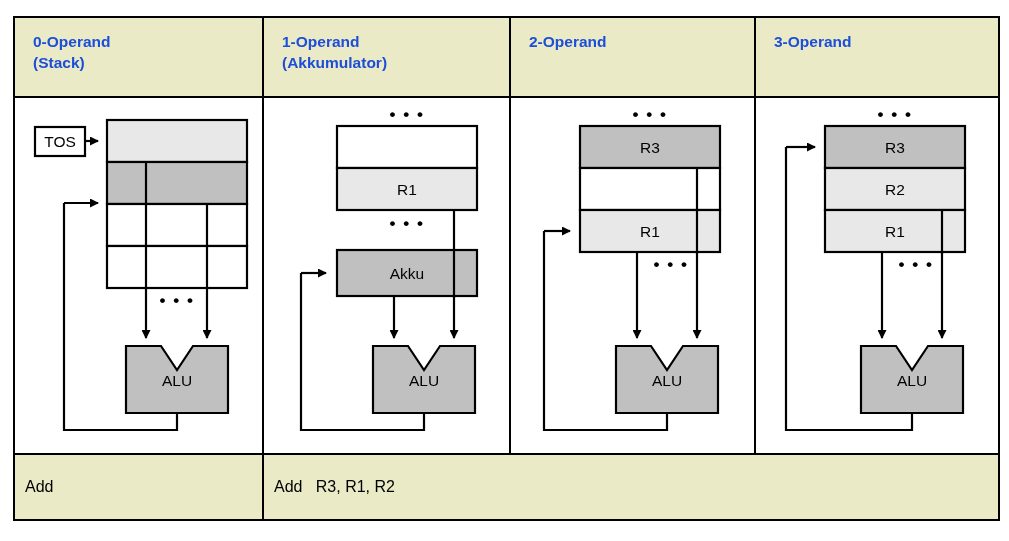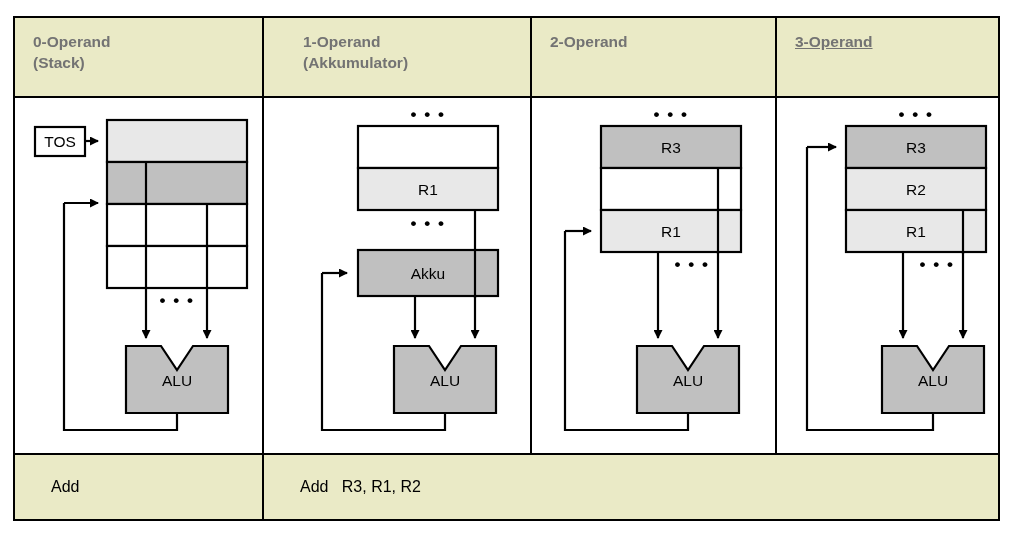--- a/index.html
+++ b/index.html
@@ -44,42 +44,42 @@
     box-sizing: border-box;
     background: #eaeac6;
     border-bottom: 2px solid #000000;
   }
   .header-cell {
     box-sizing: border-box;
     border-right: 2px solid #000000;
     padding: 14px 0 12px 18px;
     font-size: 15.5px;
     font-weight: bold;
-    color: #737373;
+    color: #1d4ed8;
     line-height: 1.35;
     white-space: pre-line;
   }
-  .header-cell:last-child { border-right: none; text-decoration: underline; }
+  .header-cell:last-child { border-right: none; }
 
   
   .footer-row {
     position: absolute;
     left: 0;
     bottom: 0;
     width: 100%;
     height: 66px;
     display: flex;
     box-sizing: border-box;
     background: #eaeac6;
     border-top: 2px solid #000000;
   }
   .footer-cell {
     box-sizing: border-box;
     border-right: 2px solid #000000;
-    padding-left: 36px;
+    padding-left: 10px;
     display: flex;
     align-items: center;
     font-size: 16px;
     color: #000000;
     white-space: pre;
   }
   .footer-cell:last-child { border-right: none; }
 
   
   .body-row {
@@ -95,21 +95,21 @@
   .body-cell {
     box-sizing: border-box;
     border-right: 2px solid #000000;
     position: relative;
     overflow: hidden;
   }
   .body-cell:last-child { border-right: none; }
 
   
   .col-0 { width: 249px; }
-  .col-1 { width: 247px; margin-left: 21px; }
+  .col-1 { width: 247px; }
   .col-2 { width: 245px; }
   .col-3 { flex: 1 1 auto; }
 
   .panel-svg {
     position: absolute;
     left: 0;
     top: 0;
     display: block;
   }
 

